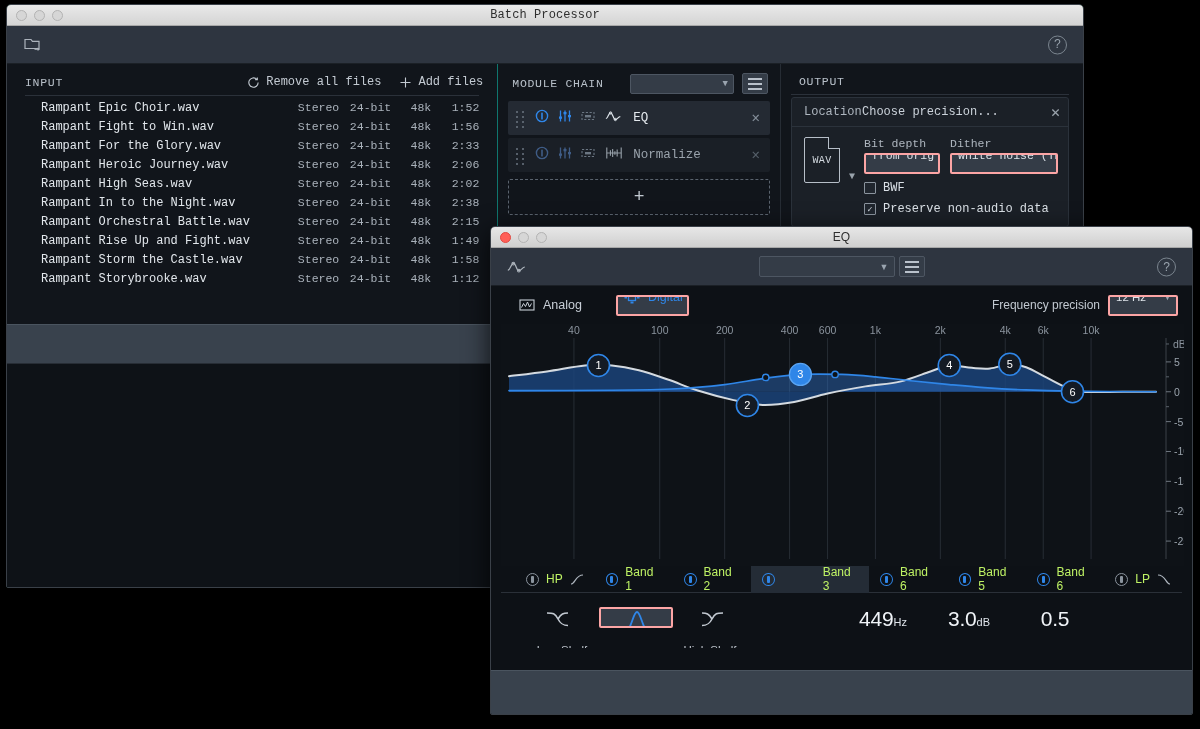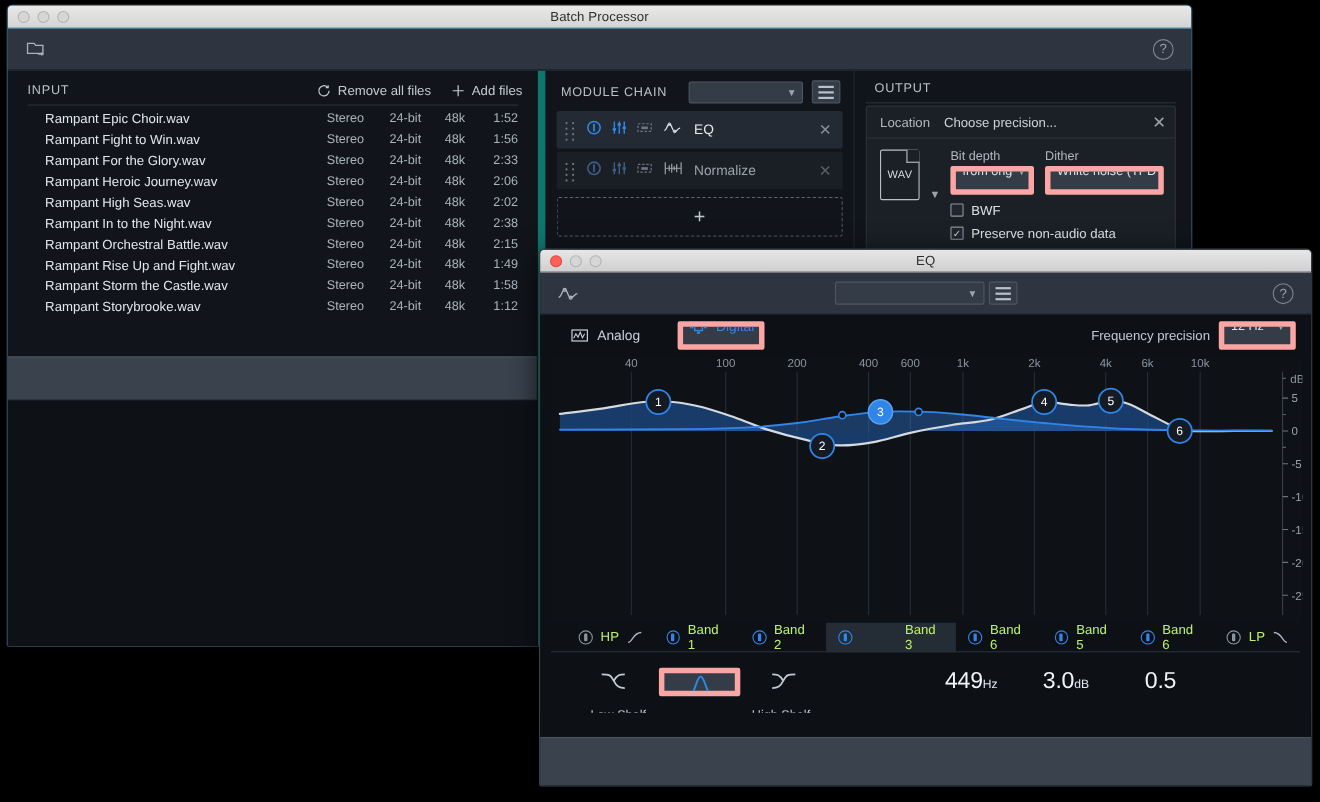--- a/index.html
+++ b/index.html
@@ -8,24 +8,25 @@
     background: #000;
     font-family: "Liberation Sans", sans-serif;
     overflow: hidden;
   }
   #root { position: relative; width: 1200px; height: 729px; background: #000; }
 
   
   .bp-window {
     position: absolute; left: 6px; top: 4px;
     width: 1078px; height: 584px;
-    background: #0ea5e9;
+    background: #14532d;
     border: 1px solid #3a4048;
     border-radius: 5px 5px 2px 2px;
     overflow: hidden;
+    font-family: Liberation Mono, monospace;
   }
   .titlebar {
     height: 21px;
     background: linear-gradient(#e7e7e7, #cfcfcf);
     border-bottom: 1px solid #a8a8a8;
     display: flex; align-items: center;
     position: relative;
   }
   .titlebar.inactive { background: linear-gradient(#e9e9e9, #d4d4d4); }
   .tl-dots { display: flex; gap: 7px; padding-left: 9px; }
@@ -56,21 +57,21 @@
     width: 19px; height: 19px; border-radius: 50%;
     border: 1px solid #7b858f; color: #99a3ad;
     font-size: 12px; display: flex; align-items: center; justify-content: center;
   }
 
   .bp-body { display: flex; height: 525px; background: #10141a; }
 
   
   .col-input {
     width: 504px; background: #11151b;
-    border-right: 7px solid #0f766e;
+    border-right: 1px solid #0f766e;
     display: flex; flex-direction: column;
   }
   .col-head {
     display: flex; align-items: center;
     padding: 11px 14px 6px 18px;
     font-size: 11.5px; color: #b8c0c9; letter-spacing: .7px;
   }
   .col-head .spacer { flex: 1; }
   .head-action {
     display: flex; align-items: center; gap: 6px;
@@ -174,21 +175,21 @@
     background: #1b2027;
     border-left: 1.5px solid #b7bfc8; border-bottom: 1.5px solid #b7bfc8;
     transform: none;
   }
   .wav-caret { color: #9aa3ac; font-size: 10px; align-self: center; }
   .out-fields { flex: 1; }
   .fld-row { display: flex; gap: 10px; }
   .fld { display: flex; flex-direction: column; }
   .fld .lab { font-size: 11.5px; color: #aeb6bf; margin-bottom: 3px; }
   .sel {
-    height: 21px; background: #343c47; border: 5px solid #fca5a5; border-radius: 2px;
+    height: 21px; background: #343c47; border: 2px solid #fca5a5; border-radius: 2px;
     display: flex; align-items: center; padding: 0 4px 16px 6px;
     font-size: 11.5px; color: #dde3e9; white-space: nowrap; overflow: hidden;
   }
   .sel .cv { margin-left: auto; color: #9aa4af; font-size: 9px; padding-left: 4px; }
   .sel.bitdepth { width: 76px; }
   .sel.dither { width: 108px; }
   .chk-row { display: flex; align-items: center; gap: 7px; margin-top: 7px; font-size: 12px; color: #dbe1e7; }
   .box {
     width: 12px; height: 12px; border: 1px solid #8b949e; border-radius: 1px;
     background: #20262e; display: flex; align-items: center; justify-content: center;

